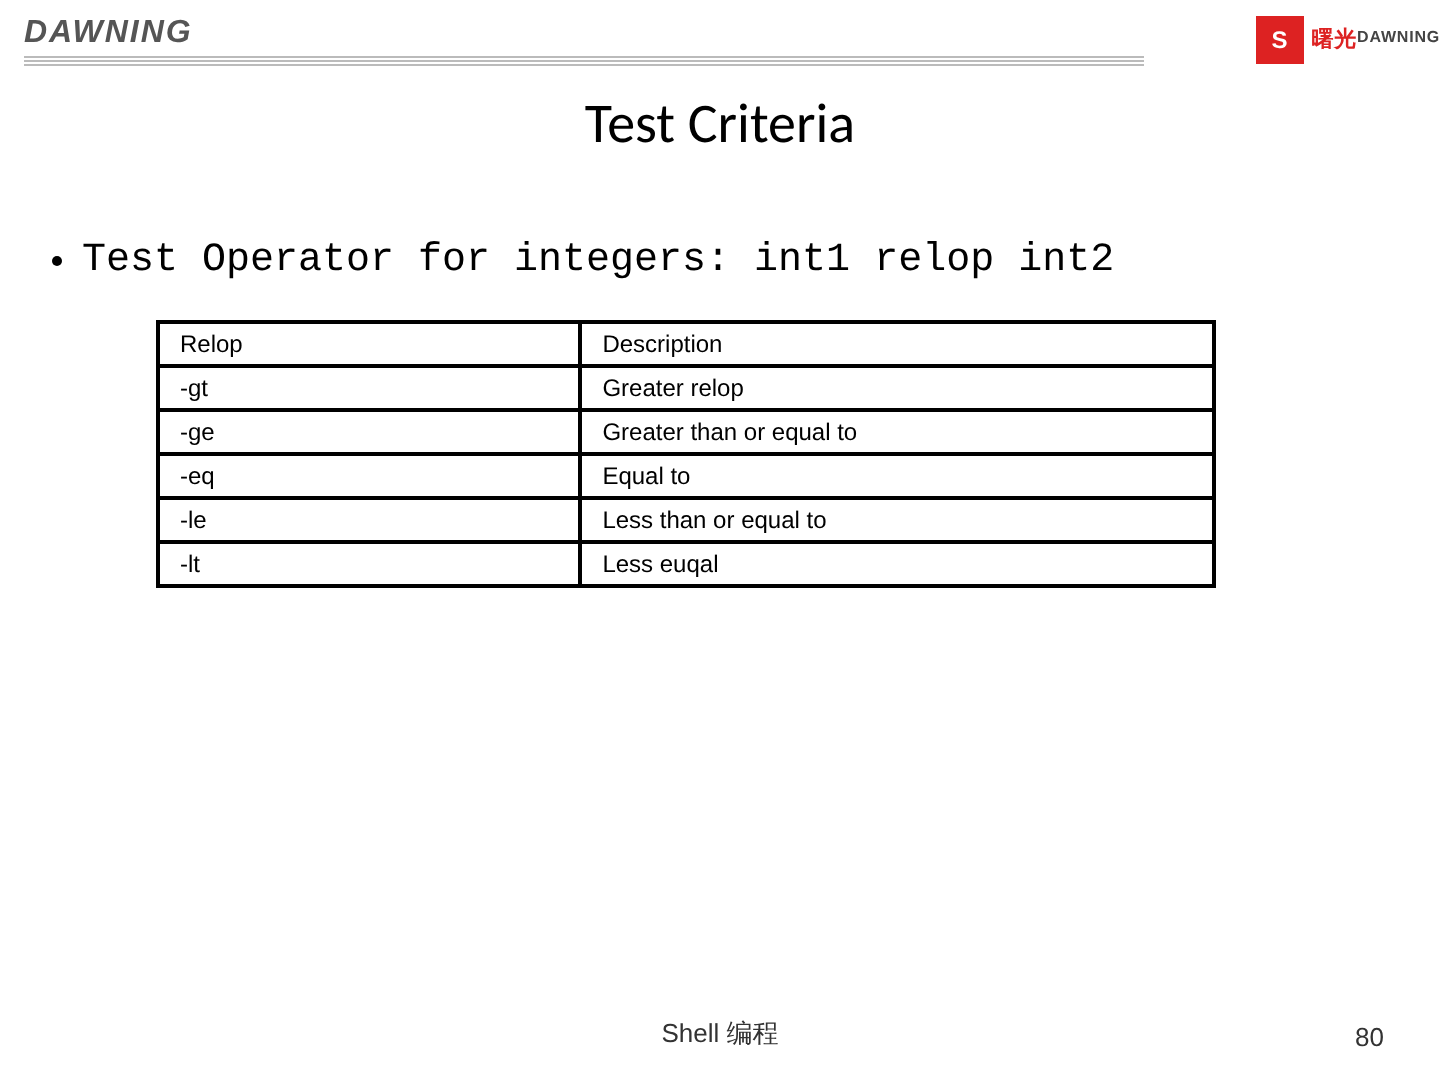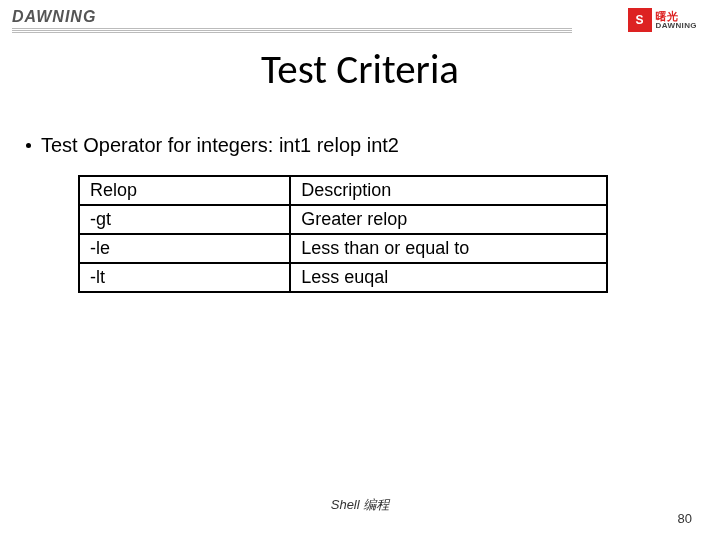--- a/index.html
+++ b/index.html
@@ -6,21 +6,21 @@
   html, body {
     margin: 0; padding: 0;
     width: 720px; height: 540px;
     background: #fff;
     font-family: "Segoe UI", "Microsoft YaHei", sans-serif;
     position: relative;
   }
   .header {
     position: relative;
     height: 40px;
-    padding: 8px 23px 0 12px;
+    padding: 8px 0 0 12px;
     display: flex;
     align-items: flex-start;
     justify-content: space-between;
   }
   .brand-left {
     display: flex;
     flex-direction: column;
   }
   .brand-text {
     font-family: "Arial Narrow", Arial, sans-serif;
@@ -47,80 +47,79 @@
   }
   .brand-right .sq {
     width: 24px; height: 24px;
     background: #d22;
     color: #fff;
     font-weight: bold;
     display: flex; align-items: center; justify-content: center;
     font-size: 12px;
   }
   .brand-right .col {
-    display: flex; flex-direction: column;
+    display: flex; flex-direction: row;
     font-size: 8px; line-height: 1; color: #444;
     font-weight: bold;
     letter-spacing: 0.4px;
   }
   .brand-right .col .top { color: #d22; font-size: 11px; }
   .title {
     text-align: center;
-    font-size: 41px;
+    font-size: 28px;
     font-family: Calibri, "Segoe UI", sans-serif;
     color: #000;
     margin-top: 4px;
     font-weight: 400;
   }
   .bullet-line {
     margin: 40px 0 18px 26px;
     font-size: 20px;
-    font-family: Liberation Sans, sans-serif;
+    font-family: Liberation Mono, monospace;
     color: #000;
     display: flex;
     align-items: center;
     gap: 10px;
   }
   .bullet-dot {
     width: 5px; height: 5px; border-radius: 50%;
     background: #000;
     flex-shrink: 0;
   }
   table.criteria {
     border-collapse: collapse;
     margin-left: 78px;
     width: 530px;
   }
   table.criteria td, table.criteria th {
     border: 2px solid #000;
     padding: 3px 10px;
     font-family: "Comic Sans MS", "Segoe UI", sans-serif;
-    font-size: 18px;
+    font-size: 12px;
     text-align: left;
     font-weight: normal;
   }
   table.criteria th {
     font-weight: 400;
   }
   .col-relop { width: 40%; }
   .col-desc { width: 60%; }
   .footer {
     position: absolute;
     bottom: 14px;
     left: 0; right: 0;
     font-size: 13px;
     color: #333;
     font-family: "Microsoft YaHei", sans-serif;
   }
   .footer .center {
     position: absolute;
     left: 50%;
     transform: translateX(-50%);
-    bottom: 12px;
-    font-style: italic;
+    bottom: 0;
   }
   .footer .page {
     position: absolute;
     right: 28px;
     bottom: 0;
     margin-top: 15px;
   }
 </style>
 </head>
 <body>
@@ -150,20 +149,28 @@
   <tbody>
       <tr>
     <th class="col-relop">Relop</th>
     <th class="col-desc">Description</th>
   </tr>
   <tr>
     <td>-gt</td>
     <td>Greater relop</td>
   </tr>
   <tr>
+    <td>-ge</td>
+    <td>Greater than or equal to</td>
+  </tr>
+  <tr>
+    <td>-eq</td>
+    <td>Equal to</td>
+  </tr>
+  <tr>
     <td>-le</td>
     <td>Less than or equal to</td>
   </tr>
   <tr>
     <td>-lt</td>
     <td>Less euqal</td>
   </tr>
 </tbody>
   </table>
 

